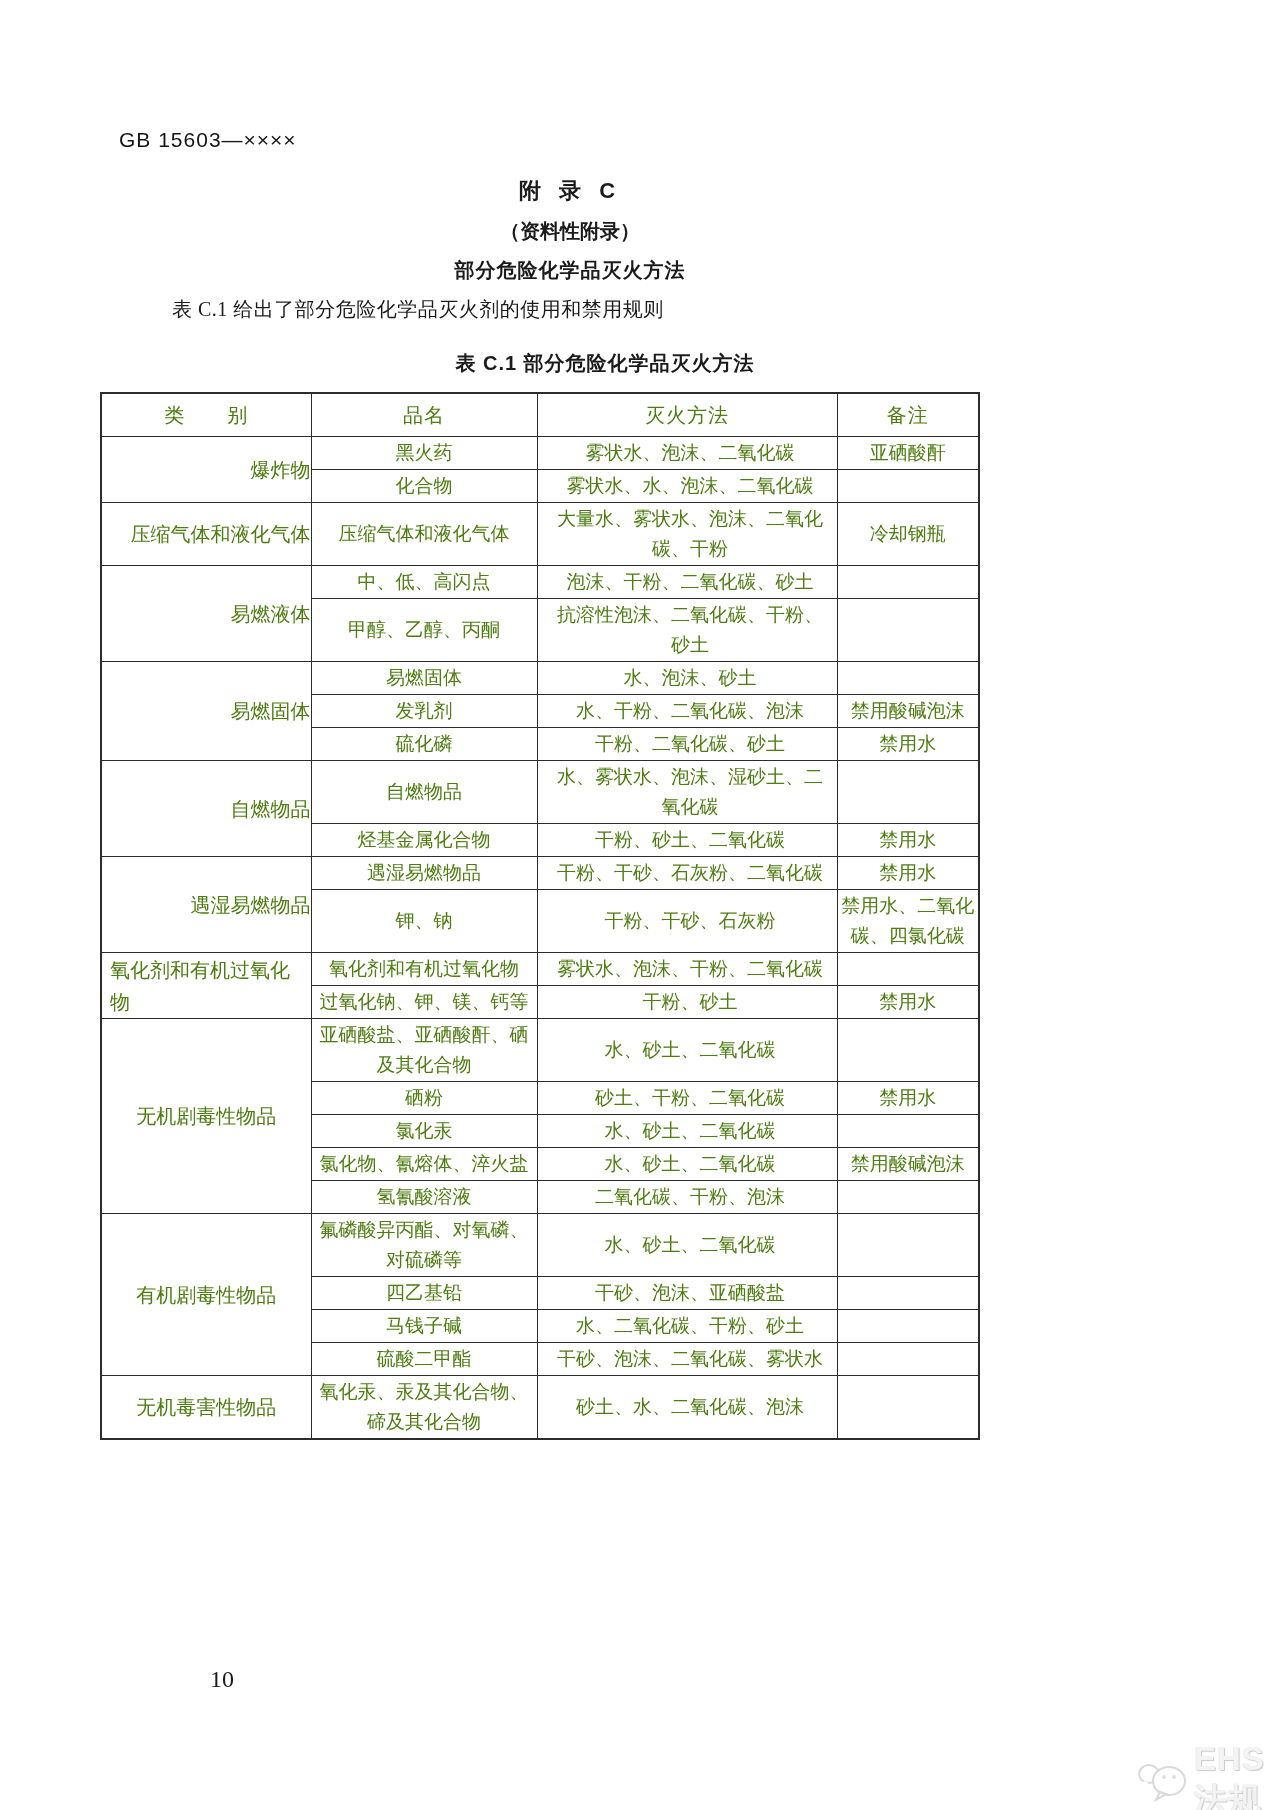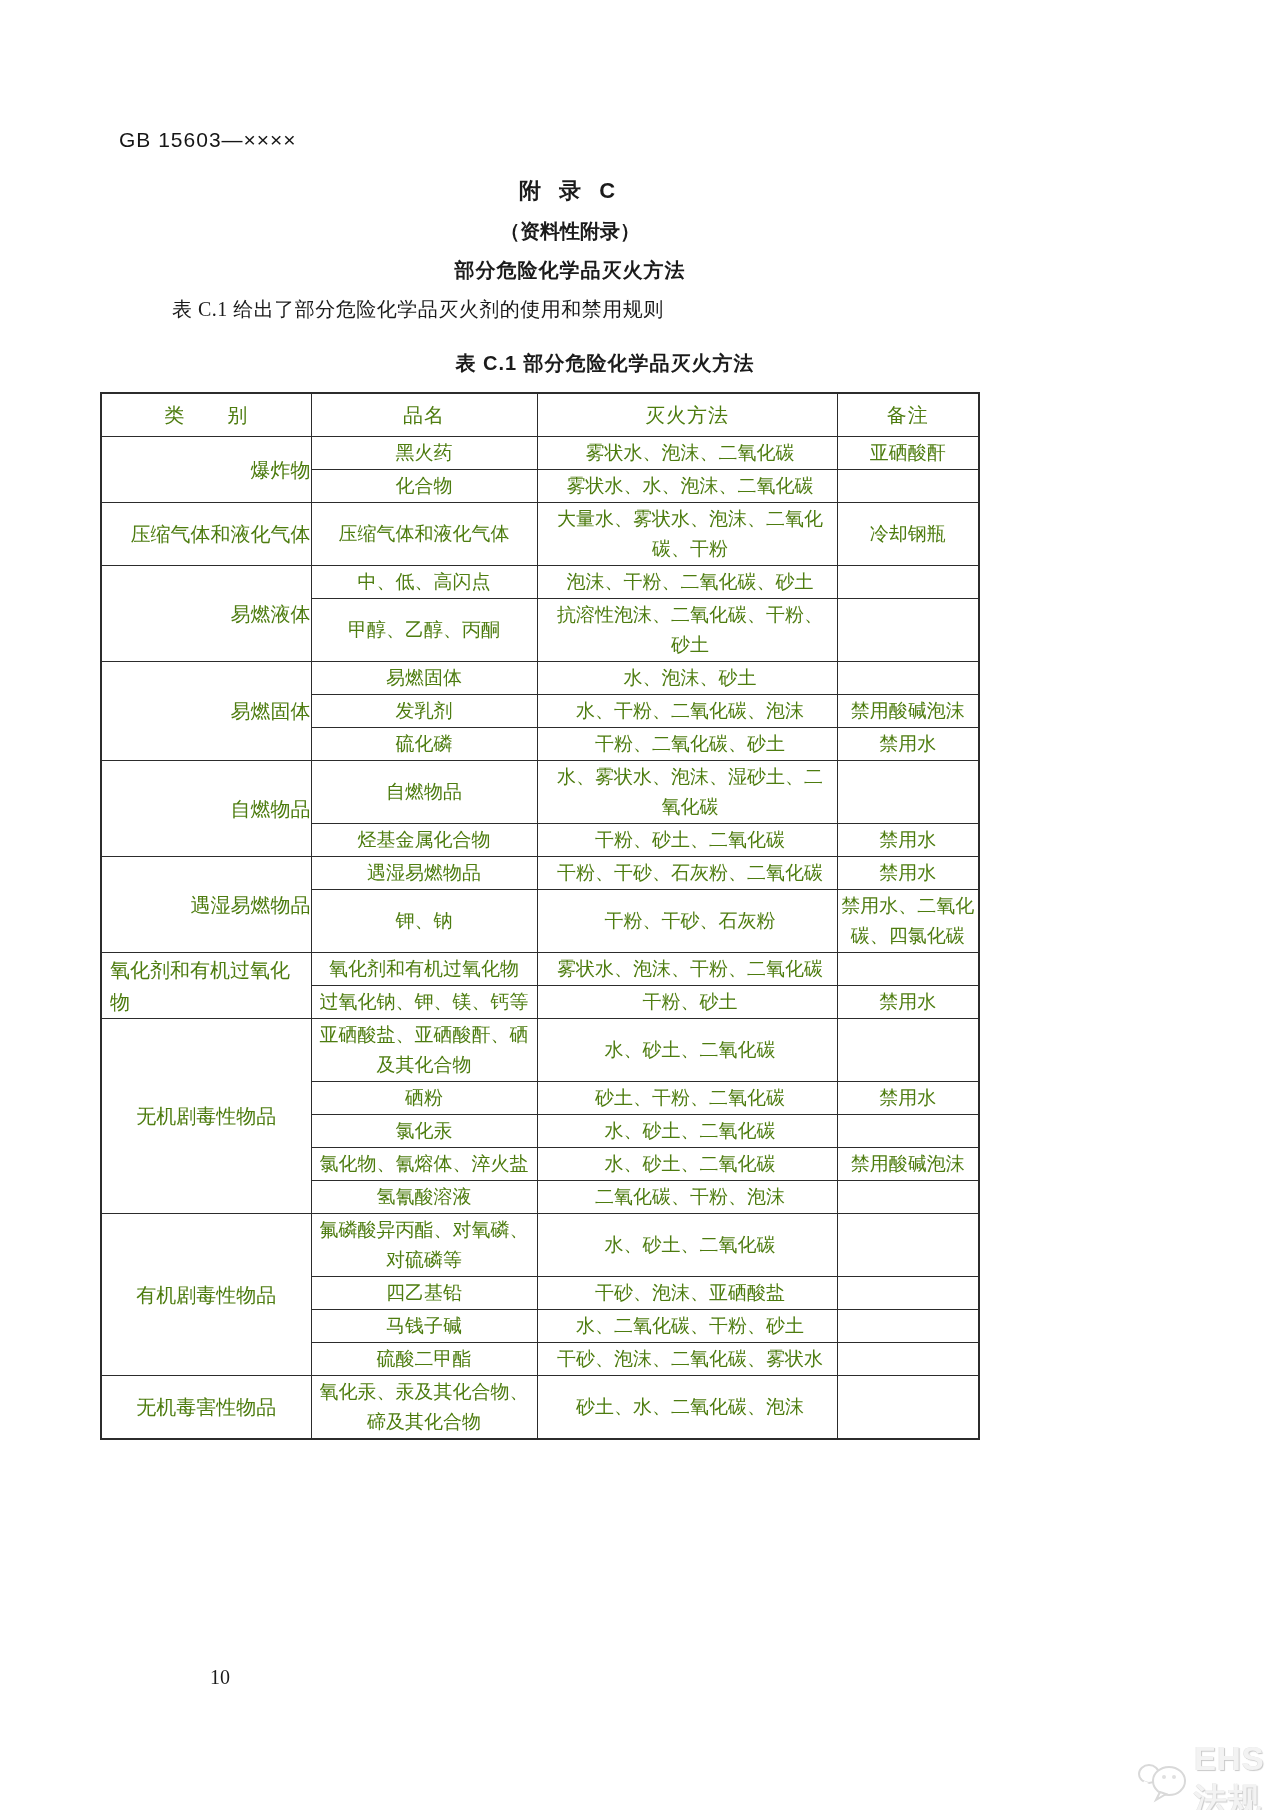--- a/index.html
+++ b/index.html
@@ -46,21 +46,21 @@
   .fire-table td { line-height:30px; }
   td.name-cell   { text-align:center; padding:1px 6px; }
   td.method-cell { text-align:center;   padding:1px 8px 1px 14px; }
   td.note-cell   { text-align:center; padding:1px 2px; font-size:19px; }
   td.cat-cell { font-size:20px; line-height:32px; }
   td.cat-cell.clipped { text-align:right; padding:0; text-indent:-11px; overflow:hidden; white-space:nowrap; }
   td.cat-cell.left    { text-align:left; padding:0 10px 0 8px; }
   td.cat-cell.center  { text-align:center; padding:0 7px; }
   .page-number {
     position:absolute; left:210px; top:1666px;
-    font-size:20px;
+    font-size:24px;
   }
   .watermark {
     position:absolute; left:1136px; top:1740px;
     display:flex; align-items:center; gap:4px;
   }
   .watermark-text {
     font-family:"Liberation Sans",sans-serif;
     font-weight:bold; font-size:33px;
     color:#f3f3f3;
     text-shadow:1px 1px 1px #c9c9c9, -0.5px -0.5px 0 #e2e2e2;

